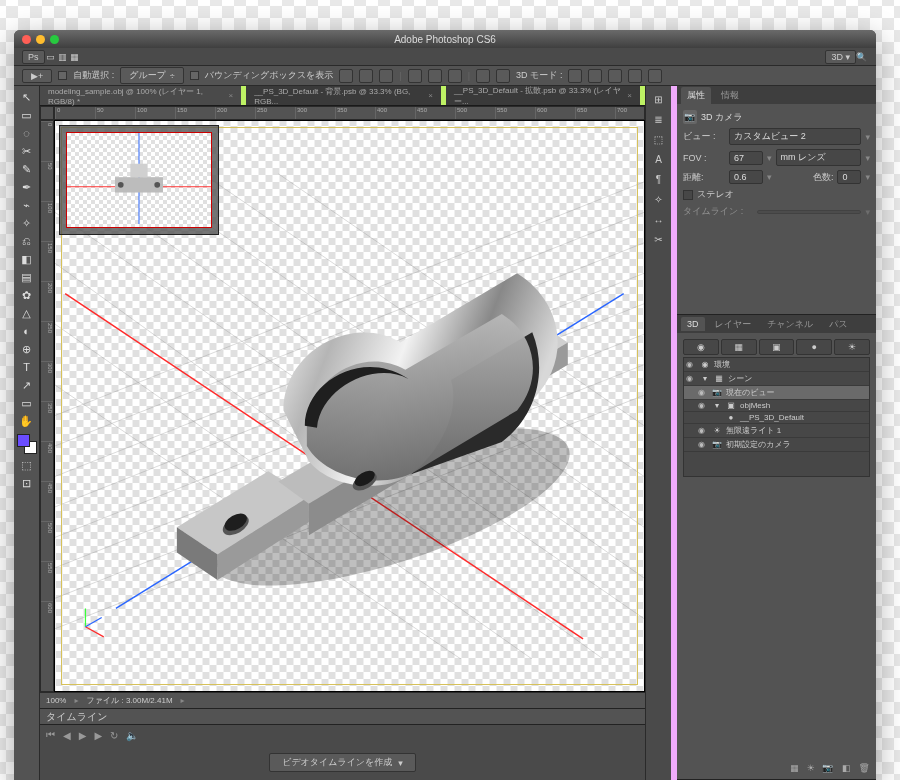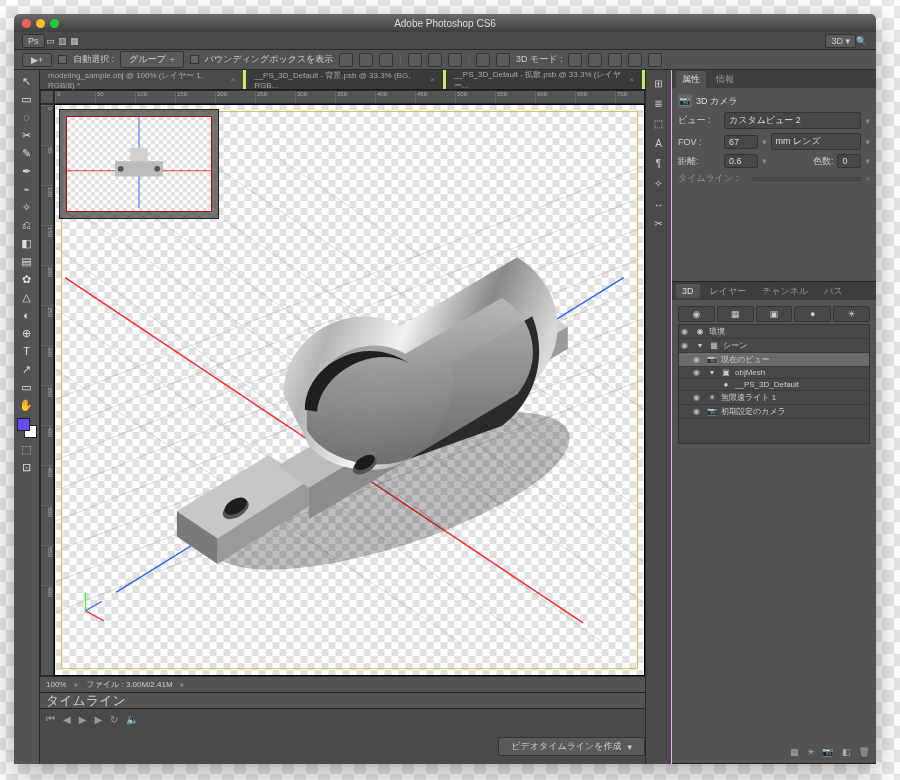--- a/index.html
+++ b/index.html
@@ -1,33 +1,33 @@
 <!DOCTYPE html>
 <html><head>
 <meta charset="utf-8">
 <style>
 *{box-sizing:border-box;margin:0;padding:0;font-family:"Hiragino Kaku Gothic Pro","Meiryo",sans-serif;user-select:none}
 body{background:repeating-conic-gradient(#e8e8e8 0% 25%,#fff 0% 50%) 50%/24px 24px;width:900px;height:780px;position:relative;overflow:hidden}
-.window{position:absolute;left:14px;top:14px;width:862px;height:750px;background:#444;border-radius:6px 6px 0 0;box-shadow:0 8px 30px rgba(0,0,0,.35);display:flex;flex-direction:column;font-size:9px;color:#ccc}
+.window{position:absolute;left:14px;top:30px;width:862px;height:750px;background:#444;border-radius:6px 6px 0 0;box-shadow:0 8px 30px rgba(0,0,0,.35);display:flex;flex-direction:column;font-size:9px;color:#ccc}
 .titlebar{height:18px;background:linear-gradient(#6a6a6a,#3f3f3f);border-radius:6px 6px 0 0;display:flex;align-items:center;padding:0 8px;position:relative}
 .traffic{display:flex;gap:5px}
 .dot{width:9px;height:9px;border-radius:50%}
 .r{background:#ff5f56}.y{background:#ffbd2e}.g{background:#27c93f}
 .titlebar .title{position:absolute;left:50%;transform:translateX(-50%);color:#ddd;font-size:10px}
 .menubar{height:18px;background:#4a4a4a;border-bottom:1px solid #2a2a2a;display:flex;align-items:center;padding:0 8px;font-size:9px}
 .menubar .spacer{flex:1}
 .menubar .ctrl{padding:1px 5px;background:#5a5a5a;border:1px solid #333;border-radius:2px}
 .menubar .icon{width:12px;text-align:center}
 .optbar{height:20px;background:#535353;border-bottom:1px solid #2a2a2a;display:flex;align-items:center;gap:6px;padding:0 8px;font-size:9px}
 .optbar .sel{padding:1px 8px;background:#5a5a5a;border:1px solid #333;border-radius:2px;display:flex;align-items:center;gap:4px}
 .optbar .chk{width:9px;height:9px;background:#666;border:1px solid #333}
 .optbar .miniic{width:14px;height:14px;background:#5a5a5a;border:1px solid #333;border-radius:2px}
 .optbar .spacer{flex:1}
 .tabbar{height:20px;background:#3a3a3a;border-bottom:1px solid #1a1a1a;display:flex;align-items:stretch;font-size:8px}
-.tab{padding:3px 8px;border-right:3px solid #bef264;display:flex;align-items:center;gap:4px;color:#aaa}
+.tab{padding:3px 8px;border-right:5px solid #bef264;display:flex;align-items:center;gap:4px;color:#aaa}
 .tab.active{background:#4a4a4a}
 .tab .x{color:#888}
 .body{flex:1;display:flex;min-height:0}
 .tools{width:26px;background:#535353;border-right:1px solid #2a2a2a;display:flex;flex-direction:column;padding:2px 0}
 .tools .t{width:22px;height:18px;margin:0 auto;display:flex;align-items:center;justify-content:center;color:#ddd;font-size:11px;border-radius:2px}
 .tools .swatch{width:20px;height:20px;margin:4px auto 2px;position:relative}
 .swatch .fg{position:absolute;width:13px;height:13px;background:#6a4cff;border:1px solid #222;left:0;top:0}
 .swatch .bg{position:absolute;width:13px;height:13px;background:#fff;border:1px solid #222;right:0;bottom:0}
 .canvaswrap{flex:1;background:#3a3a3a;display:flex;flex-direction:column;min-width:0}
 .rulers{display:flex;height:14px}
@@ -38,25 +38,25 @@
 .vruler{width:14px;background:#535353;border:1px solid #2a2a2a;font-size:6px;color:#aaa;display:flex;flex-direction:column;overflow:hidden}
 .vruler span{flex:none;height:40px;border-top:1px solid #666;writing-mode:vertical-rl;padding-top:1px}
 .canvas{flex:1;position:relative;background:repeating-conic-gradient(#e0e0e0 0% 25%,#fff 0% 50%) 50%/14px 14px;overflow:hidden;border:1px solid #000}
 .canvas svg{position:absolute;inset:0}
 .navpreview{position:absolute;left:4px;top:4px;width:160px;height:110px;background:#535353cc;border:1px solid #222}
 .navpreview .inner{position:absolute;left:6px;top:6px;right:6px;bottom:6px;background:repeating-conic-gradient(#e0e0e0 0% 25%,#fff 0% 50%) 50%/8px 8px;border:1px solid #c00}
 .navpreview svg{position:absolute;inset:0}
 .statusbar{height:16px;background:#535353;border-top:1px solid #2a2a2a;display:flex;align-items:center;font-size:8px;padding:0 6px;gap:8px}
 .statusbar .arrow{color:#888}
 .timeline{height:72px;background:#4a4a4a;border-top:1px solid #222;display:flex;flex-direction:column}
-.timeline .hdr{height:16px;background:#535353;border-bottom:1px solid #222;display:flex;align-items:center;padding:0 6px;font-size:13px}
+.timeline .hdr{height:16px;background:#535353;border-bottom:1px solid #222;display:flex;align-items:center;padding:0 6px;font-size:10px}
 .timeline .ctrls{height:20px;display:flex;align-items:center;padding:0 6px;gap:8px;font-size:10px;color:#999}
-.timeline .mid{flex:1;display:flex;align-items:center;justify-content:flex-end}
+.timeline .mid{flex:1;display:flex;align-items:center;justify-content:center}
 .timeline .midbtn{padding:2px 12px;background:#5a5a5a;border:1px solid #333;border-radius:2px;font-size:9px;display:flex;align-items:center;gap:6px}
-.rpanels{width:205px;background:#4a4a4a;border-left:1px solid #f0abfc;display:flex;flex-direction:column;font-size:9px}
+.rpanels{width:205px;background:#4a4a4a;border-left:6px solid #f0abfc;display:flex;flex-direction:column;font-size:9px}
 .ricons{width:26px;background:#4a4a4a;border-left:1px solid #2a2a2a;display:flex;flex-direction:column;padding-top:4px;gap:2px}
 .ricons .ri{width:22px;height:18px;margin:0 auto;display:flex;align-items:center;justify-content:center;font-size:10px;color:#ccc}
 .pgroup{border-bottom:1px solid #222}
 .ptabs{height:18px;background:#3e3e3e;display:flex;align-items:center;padding:0 4px;gap:4px}
 .ptabs .pt{padding:2px 6px;color:#999}
 .ptabs .pt.active{background:#535353;color:#ddd;border-radius:2px 2px 0 0}
 .pbody{background:#535353;padding:4px 6px}
 .prow{display:flex;align-items:center;gap:4px;padding:2px 0}
 .prow .lbl{width:42px;color:#ccc}
 .prow .inp{flex:1;padding:1px 4px;background:#474747;border:1px solid #333;border-radius:2px;color:#ddd}
@@ -360,20 +360,24 @@
             </div>
           <div class="prow">
               <span class="lbl">距離:</span>
               <span class="inp" style="flex:0 0 34px">0.6</span>
               <span class="chev">▾</span>
               <span style="flex:1"></span>
               <span>色数:</span>
               <span class="inp" style="flex:0 0 24px">0</span>
               <span class="chev">▾</span>
             </div>
+          <div class="prow">
+              <span class="samp"></span>
+              <span>ステレオ</span>
+            </div>
           <div class="prow" style="opacity:.5">
               <span class="lbl" style="width:70px">タイムライン :</span>
               <span class="inp"></span>
               <span class="chev">▾</span>
             </div>
           <div style="height:90px"></div>
         </div>
       </div>
 
       <div class="pgroup" style="flex:1;display:flex;flex-direction:column">

